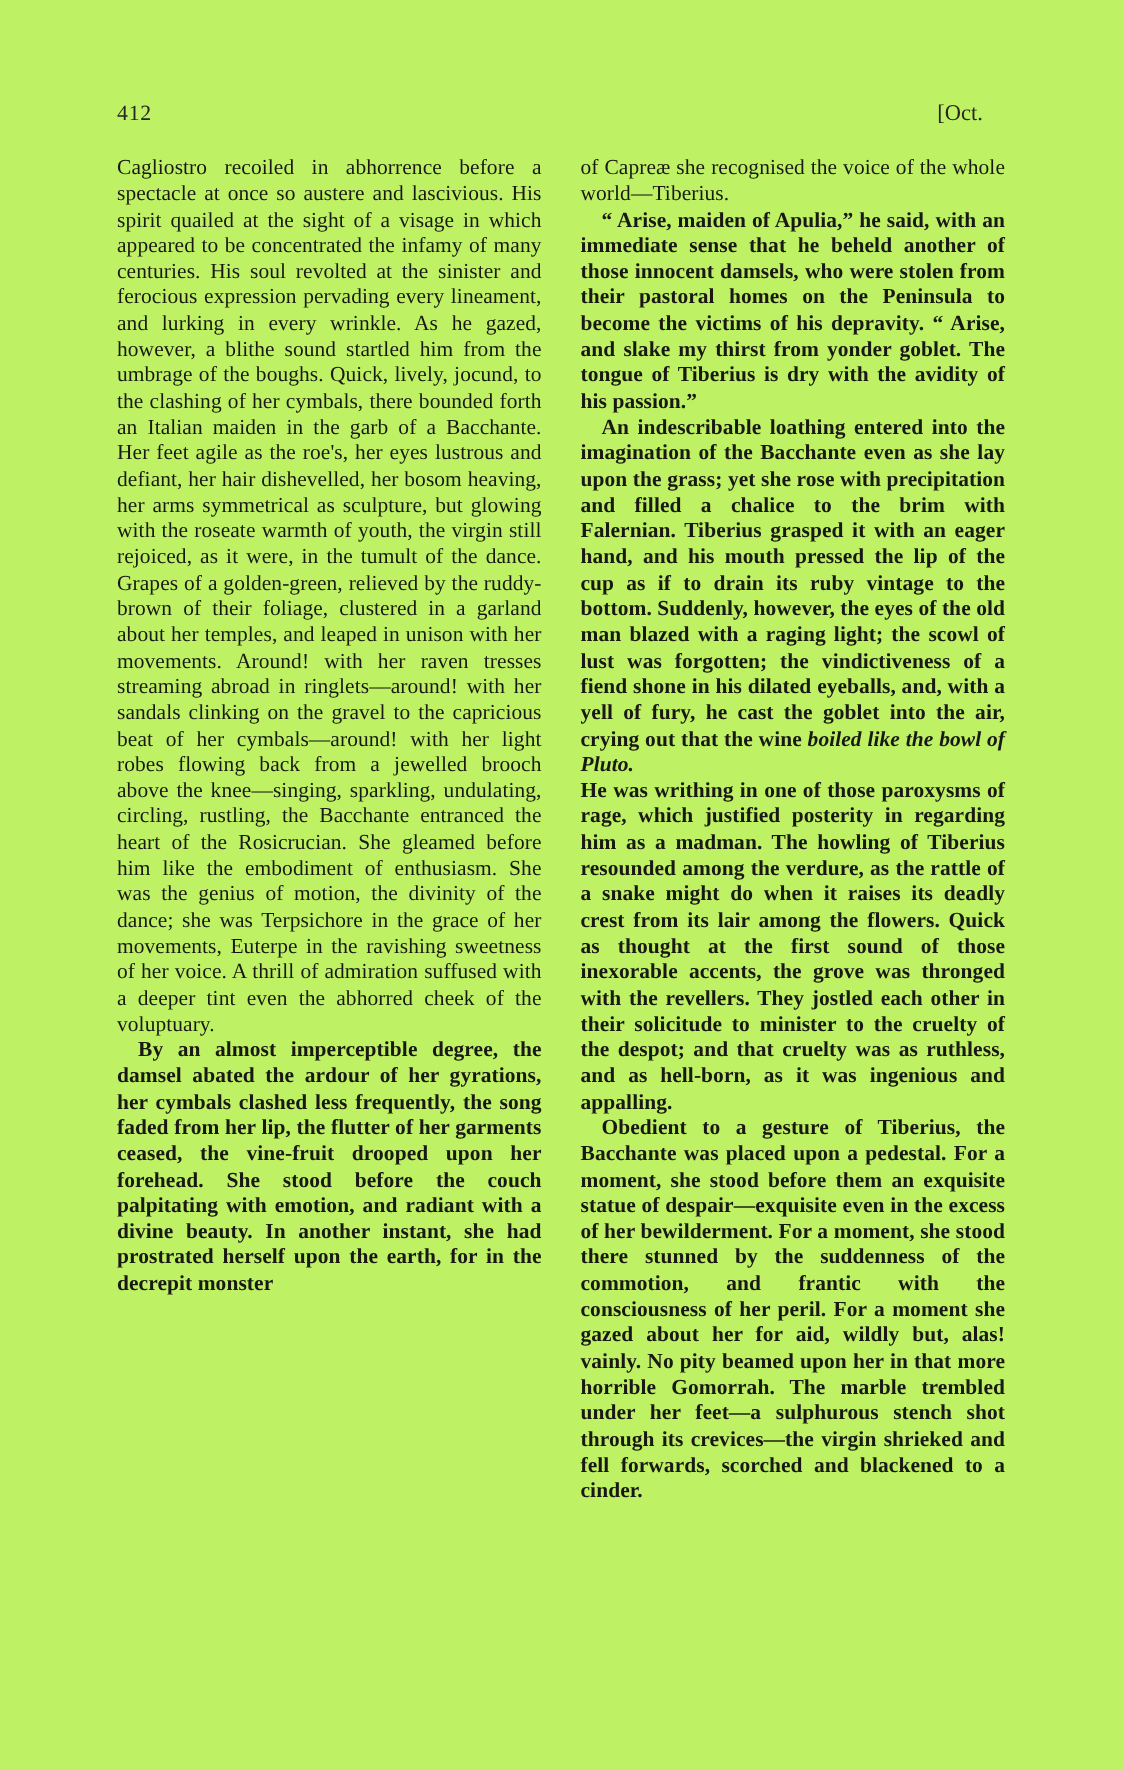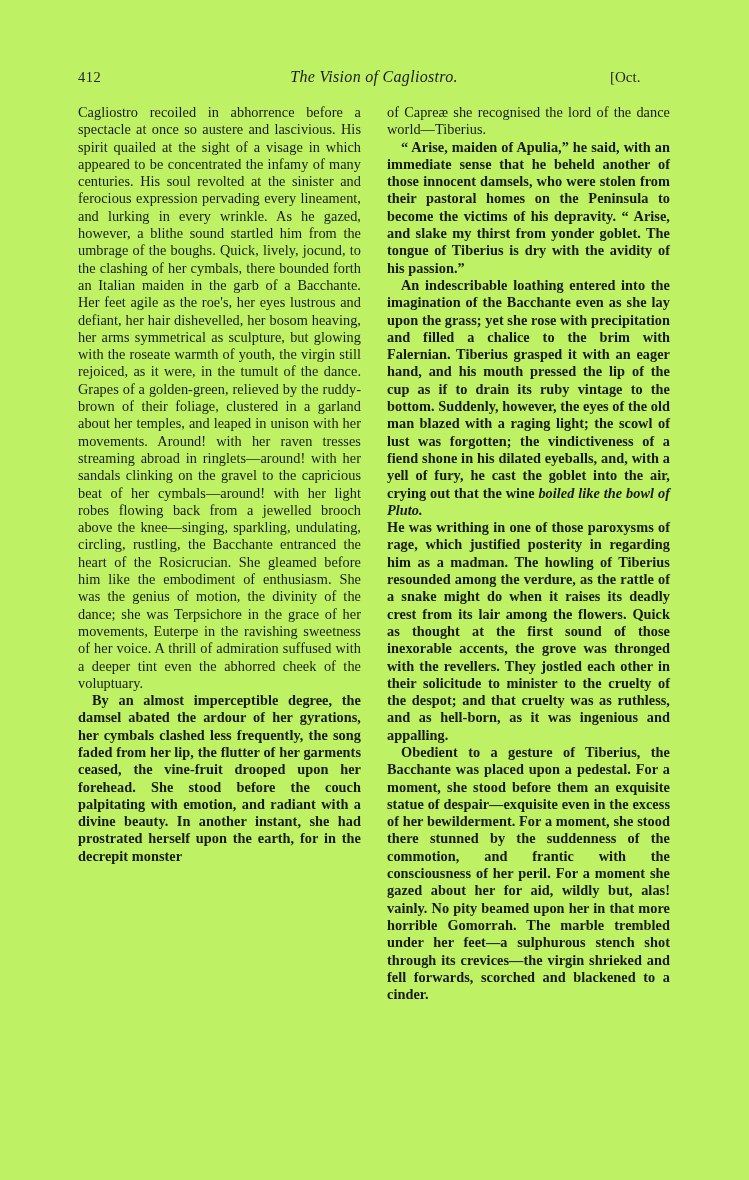--- a/index.html
+++ b/index.html
@@ -48,21 +48,21 @@
   .head-title {
     flex: 1;
     text-align: center;
     font-style: italic;
     font-size: 16px;
     letter-spacing: 0.3px;
     color: #1d1c17;
   }
   .head-issue {
     width: 60px;
-    text-align: left;
+    text-align: center;
     font-size: 15px;
     color: #26251f;
   }
   .columns {
     display: flex;
     gap: 26px;
     margin-top: 2px;
   }
   .col {
     width: 283px;
@@ -89,33 +89,32 @@
   }
 </style>
 </head>
 <body>
 
 <div class="page">
   <div class="page-inner">
 
     <div class="running-head">
       <div class="folio">412</div>
-      <div class="head-title">The Vision of Cagliostro.</div>
       <div class="head-issue">[Oct.</div>
     </div>
 
     <div class="columns">
 
       <div class="col">
         <p>Cagliostro recoiled in abhorrence before a spectacle at once so austere and lascivious. His spirit quailed at the sight of a visage in which appeared to be concentrated the infamy of many centuries. His soul revolted at the sinister and ferocious expression pervading every lineament, and lurking in every wrinkle. As he gazed, however, a blithe sound startled him from the umbrage of the boughs. Quick, lively, jocund, to the clashing of her cymbals, there bounded forth an Italian maiden in the garb of a Bacchante. Her feet agile as the roe's, her eyes lustrous and defiant, her hair dishevelled, her bosom heaving, her arms symmetrical as sculpture, but glowing with the roseate warmth of youth, the virgin still rejoiced, as it were, in the tumult of the dance. Grapes of a golden-green, relieved by the ruddy-brown of their foliage, clustered in a garland about her temples, and leaped in unison with her movements. Around! with her raven tresses streaming abroad in ringlets—around! with her sandals clinking on the gravel to the capricious beat of her cymbals—around! with her light robes flowing back from a jewelled brooch above the knee—singing, sparkling, undulating, circling, rustling, the Bacchante entranced the heart of the Rosicrucian. She gleamed before him like the embodiment of enthusiasm. She was the genius of motion, the divinity of the dance; she was Terpsichore in the grace of her movements, Euterpe in the ravishing sweetness of her voice. A thrill of admiration suffused with a deeper tint even the abhorred cheek of the voluptuary.</p>
         <p>By an almost imperceptible degree, the damsel abated the ardour of her gyrations, her cymbals clashed less frequently, the song faded from her lip, the flutter of her garments ceased, the vine-fruit drooped upon her forehead. She stood before the couch palpitating with emotion, and radiant with a divine beauty. In another instant, she had prostrated herself upon the earth, for in the decrepit monster</p>
       </div>
 
       <div class="col">
-        <p class="noindent">of Capreæ she recognised the lord of the dance world—Tiberius.</p>
+        <p class="noindent">of Capreæ she recognised the voice of the whole world—Tiberius.</p>
         <p>“ Arise, maiden of Apulia,” he said, with an immediate sense that he beheld another of those innocent damsels, who were stolen from their pastoral homes on the Peninsula to become the victims of his depravity. “ Arise, and slake my thirst from yonder goblet. The tongue of Tiberius is dry with the avidity of his passion.”</p>
         <p><span>An indescribable loathing entered into the imagination of the Bacchante even as she lay upon the grass; yet she rose with precipitation and filled a chalice to the brim with Falernian. Tiberius grasped it with an eager hand, and his mouth pressed the lip of the cup as if to drain its ruby vintage to the bottom. Suddenly, however, the eyes of the old man blazed with a raging light; the scowl of lust was forgotten; the vindictiveness of a fiend shone in his dilated eyeballs, and, with a yell of fury, he cast the goblet into the air, crying out that the wine </span><em>boiled like the bowl of Pluto.</em></p>
         <p class="noindent">He was writhing in one of those paroxysms of rage, which justified posterity in regarding him as a madman. The howling of Tiberius resounded among the verdure, as the rattle of a snake might do when it raises its deadly crest from its lair among the flowers. Quick as thought at the first sound of those inexorable accents, the grove was thronged with the revellers. They jostled each other in their solicitude to minister to the cruelty of the despot; and that cruelty was as ruthless, and as hell-born, as it was ingenious and appalling.</p>
         <p>Obedient to a gesture of Tiberius, the Bacchante was placed upon a pedestal. For a moment, she stood before them an exquisite statue of despair—exquisite even in the excess of her bewilderment. For a moment, she stood there stunned by the suddenness of the commotion, and frantic with the consciousness of her peril. For a moment she gazed about her for aid, wildly but, alas! vainly. No pity beamed upon her in that more horrible Gomorrah. The marble trembled under her feet—a sulphurous stench shot through its crevices—the virgin shrieked and fell forwards, scorched and blackened to a cinder.</p>
       </div>
 
     </div>
   </div>
 </div>
 

